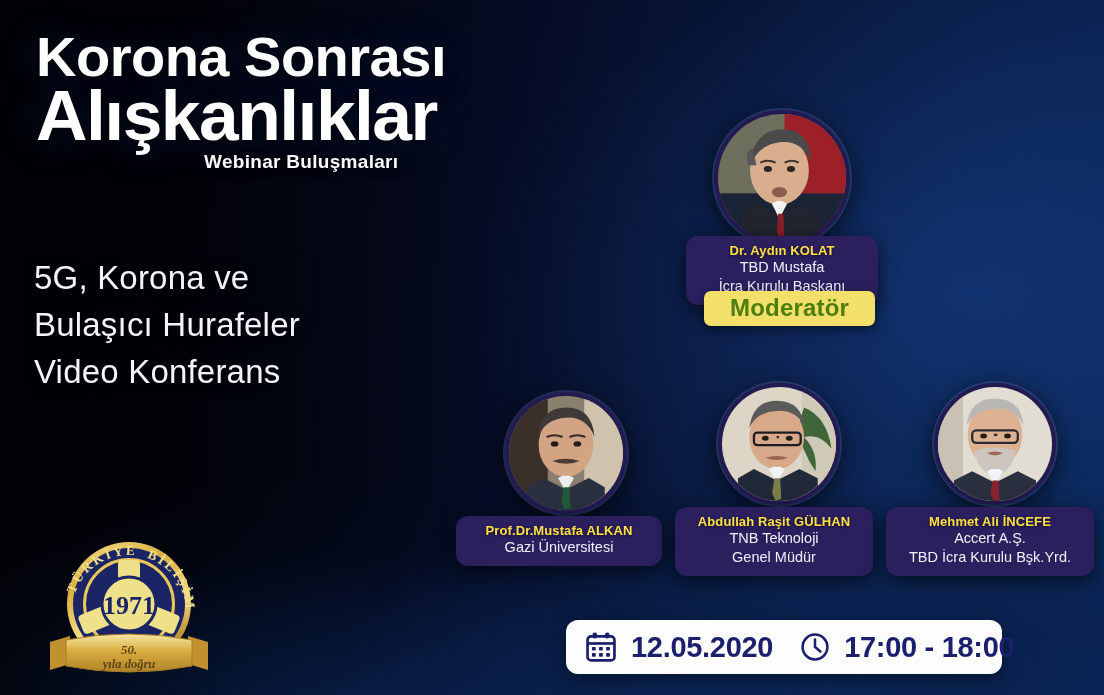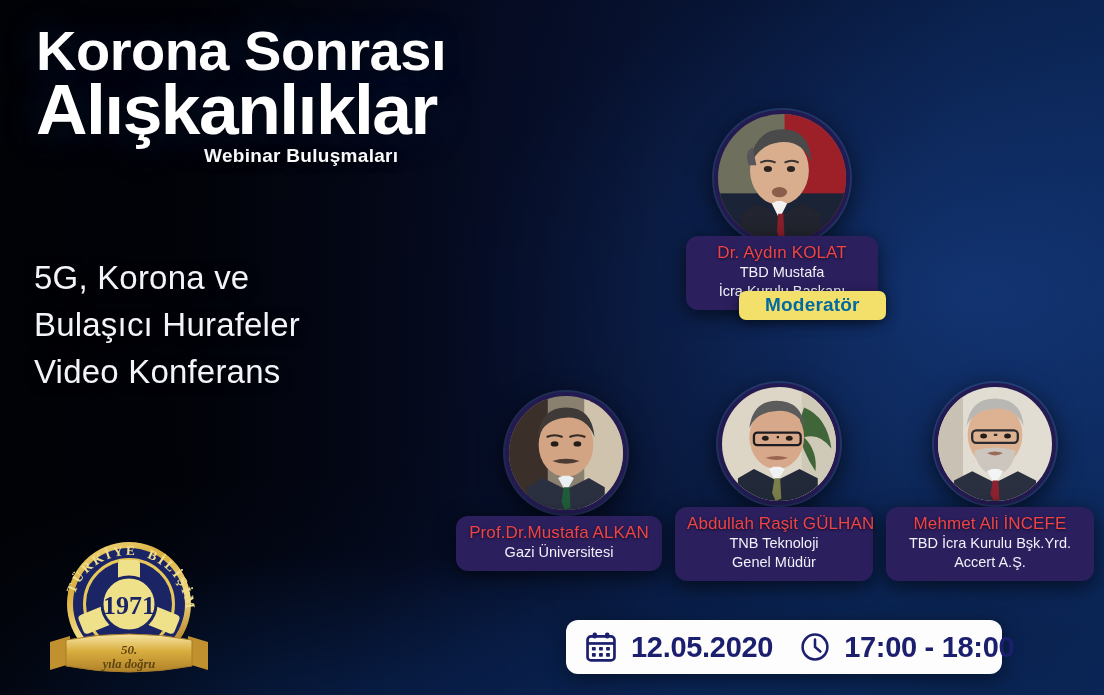--- a/index.html
+++ b/index.html
@@ -33,21 +33,21 @@
   }
   .bg-bottom-glow {
     position:absolute; inset:0;
     background:
       radial-gradient(60% 45% at 30% 104%, rgba(12,52,120,0.50) 0%, rgba(6,22,60,0.12) 55%, rgba(0,0,0,0) 80%),
       radial-gradient(45% 40% at 62% 100%, rgba(16,64,140,0.38) 0%, rgba(0,0,0,0) 72%);
   }
 
   
   .headline-wrap {
-    position:absolute; left:36px; top:24px; width:520px;
+    position:absolute; left:36px; top:30px; width:520px;
   }
   .title-line1 {
     font-size:56px; font-weight:700; color:#ffffff;
     letter-spacing:-0.5px; line-height:0.98; white-space:nowrap;
     text-shadow:0 2px 14px rgba(0,0,0,0.85), 0 0 34px rgba(30,70,150,0.45);
   }
   .title-line2 {
     font-size:70px; font-weight:700; color:#ffffff;
     line-height:0.95; margin-top:-2px; white-space:nowrap;
     transform:scaleX(1.02); transform-origin:left center;
@@ -83,37 +83,36 @@
 
   .namecard {
     position:absolute;
     background:#2b1f5e;
     border-radius:12px;
     box-shadow:0 5px 20px rgba(0,0,0,0.62);
     padding:7px 12px 9px 12px;
     text-align:center;
   }
   .nc-name {
-    color:#ef4444; font-weight:400; font-size:17px;
+    color:#fde047; font-weight:700; font-size:13px;
     letter-spacing:0.1px; line-height:1.18; white-space:nowrap;
     text-shadow:0 1px 3px rgba(0,0,0,0.65);
   }
   .nc-line {
     color:#f0f1f8; font-weight:400; font-size:14.5px;
     line-height:1.3; white-space:nowrap;
   }
   .mod-badge {
     position:absolute;
     background:#f2e06a;
     border-radius:7px;
     padding:3px 26px 4px 26px;
-    color:#0369a1; font-weight:700; font-size:19px;
+    color:#4d7c0f; font-weight:700; font-size:24px;
     letter-spacing:0.2px; white-space:nowrap;
     box-shadow:0 3px 12px rgba(0,0,0,0.5);
-    margin-left:35px;
   }
 
   
   .datetime-pill {
     position:absolute; left:566px; top:620px;
     width:436px; height:54px;
     background:#fdfdfd;
     border-radius:12px;
     display:flex; align-items:center;
     box-shadow:0 5px 20px rgba(0,0,0,0.45);
@@ -359,22 +358,22 @@
         <ellipse cx="61" cy="43" rx="3" ry="2.2" fill="#241d19"></ellipse>
         <path d="M32 56 Q50 50 68 56 Q66 74 50 78 Q34 74 32 56 Z" fill="#ccc6bf"></path>
         <path d="M43 58 Q50 55 57 58 Q50 62 43 58 Z" fill="#9a6a58"></path>
         <path d="M30 74 L50 84 L70 74 L86 82 L86 100 L14 100 L14 82 Z" fill="#2b3040"></path>
         <path d="M43 74 L50 86 L57 74 L53 72 L47 72 Z" fill="#f2f4f6"></path>
         <path d="M48 82 L53 82 L54 99 L49 100 L46 94 Z" fill="#8c2230"></path>
       </svg>
     </div>
     <div class="namecard" style="left:-48px; top:124px; width:208px;">
       <div class="nc-name">Mehmet Ali İNCEFE</div>
+      <div class="nc-line">Accert A.Ş.</div>
       <div class="nc-line">TBD İcra Kurulu Bşk.Yrd.</div>
-      <div class="nc-line">Accert A.Ş.</div>
     </div>
   </div>
 
   <div class="datetime-pill">
     <span class="dt-icon">
       <svg width="34" height="34" viewBox="0 0 24 24" fill="none" stroke="#1b1f6e" stroke-width="1.9" aria-hidden="true">
         <rect x="2.5" y="4.5" width="19" height="17" rx="2.5"></rect>
         <line x1="2.5" y1="9.5" x2="21.5" y2="9.5"></line>
         <rect x="6" y="1.8" width="3.2" height="4.2" rx="1.5" fill="#1b1f6e" stroke="none"></rect>
         <rect x="14.8" y="1.8" width="3.2" height="4.2" rx="1.5" fill="#1b1f6e" stroke="none"></rect>

